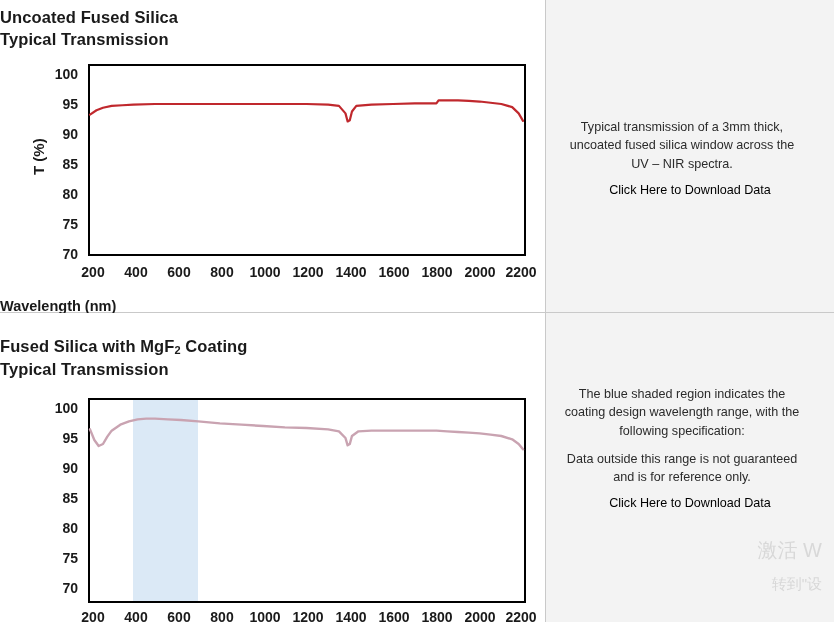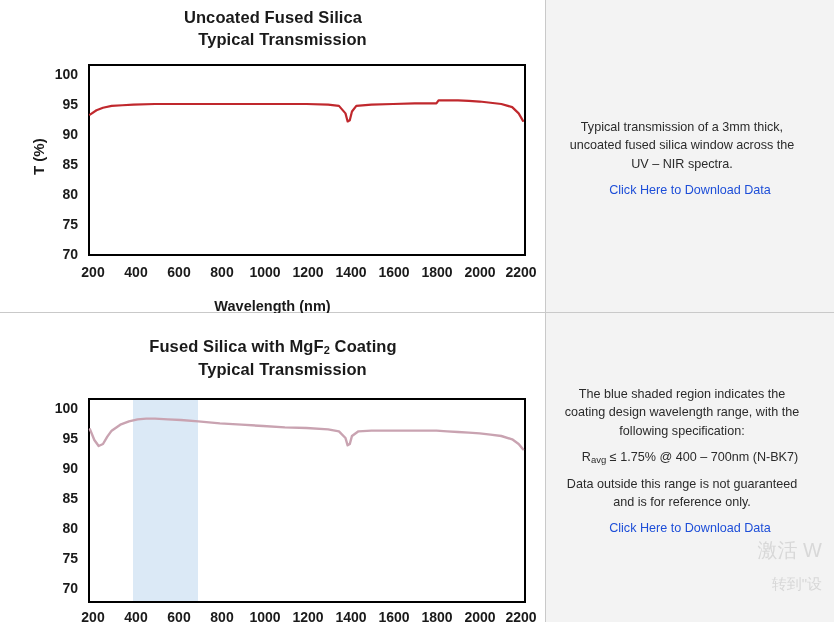--- a/index.html
+++ b/index.html
@@ -38,45 +38,43 @@
   .text-cell {
     position: absolute;
     left: 546px; top: 0;
     width: 288px; height: 100%;
     background: #f3f3f3;
     box-sizing: border-box;
     padding: 0 14px;
   }
   
   .chart-title {
-    text-align: center;
     font-weight: bold;
     color: #1a1a1a;
     font-size: 16.5px;
     line-height: 1.35;
     letter-spacing: .1px;
   }
   .chart-title .l1 { display: block; }
-  .chart-title .l2 { display: block; margin-left: 19px; }
+  .chart-title .l2 { display: block; }
   sub { font-size: 11px; vertical-align: -2px; }
   .axis-ylabel {
     position: absolute;
     font-weight: bold;
     font-size: 15px;
     color: #1a1a1a;
     transform: rotate(-90deg);
     transform-origin: left top;
     white-space: nowrap;
   }
   .axis-xlabel {
     position: absolute;
     font-weight: bold;
     font-size: 14.5px;
     color: #1a1a1a;
-    text-align: center;
     width: 100%;
   }
   .ytick {
     position: absolute;
     right: 0;
     font-weight: bold;
     font-size: 14px;
     color: #1a1a1a;
     text-align: right;
     transform: translateY(-50%);
@@ -104,21 +102,21 @@
     font-size: 12.6px;
     color: #2b2b2b;
     text-align: center;
     line-height: 1.45;
     margin: 0 16px 10px 0;
   }
   .dl-link {
     display: block;
     text-align: center;
     font-size: 12.6px;
-    color: #1d4ed8;
+    color: #000000;
     text-decoration: none;
     margin: 2px 0 0 0;
   }
   .spec {
     font-size: 12.6px;
     color: #2b2b2b;
     text-align: center;
     margin: 8px 0 10px 0;
   }
   .spec sub { font-size: 9.5px; }
@@ -218,21 +216,20 @@
       <div class="xtick" style="left:351px; top:296px;">1400</div>
       <div class="xtick" style="left:394px; top:296px;">1600</div>
       <div class="xtick" style="left:437px; top:296px;">1800</div>
       <div class="xtick" style="left:480px; top:296px;">2000</div>
       <div class="xtick" style="left:521px; top:296px;">2200</div>
     </div>
 
     <div class="text-cell">
       <div style="position:absolute; left:14px; right:14px; top:72px;">
         <p class="desc">The blue shaded region indicates the coating design wavelength range, with the following specification:</p>
-        <p class="spec"><span>R</span><sub>avg</sub><span> ≤ 1.75% @ 400 – 700nm (N-BK7)</span></p>
         <p class="desc">Data outside this range is not guaranteed and is for reference only.</p>
         <a href="#" class="dl-link">Click Here to Download Data</a>
       </div>
       <div class="watermark wm1">激活 W</div>
       <div class="watermark wm2">转到"设</div>
     </div>
   </div>
 
 </div>
 

